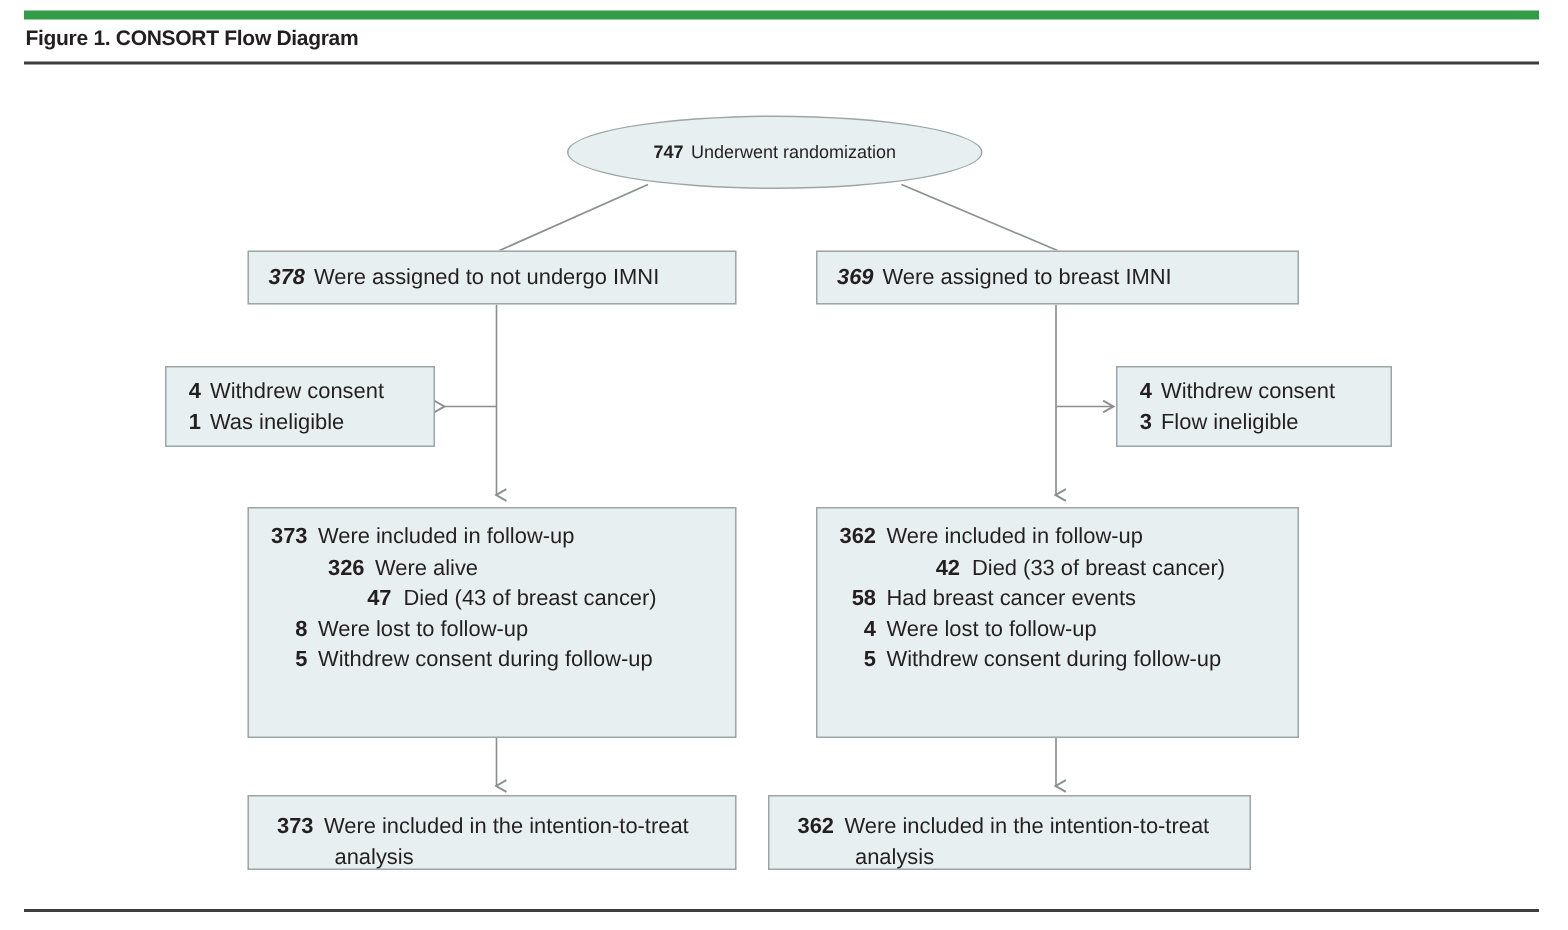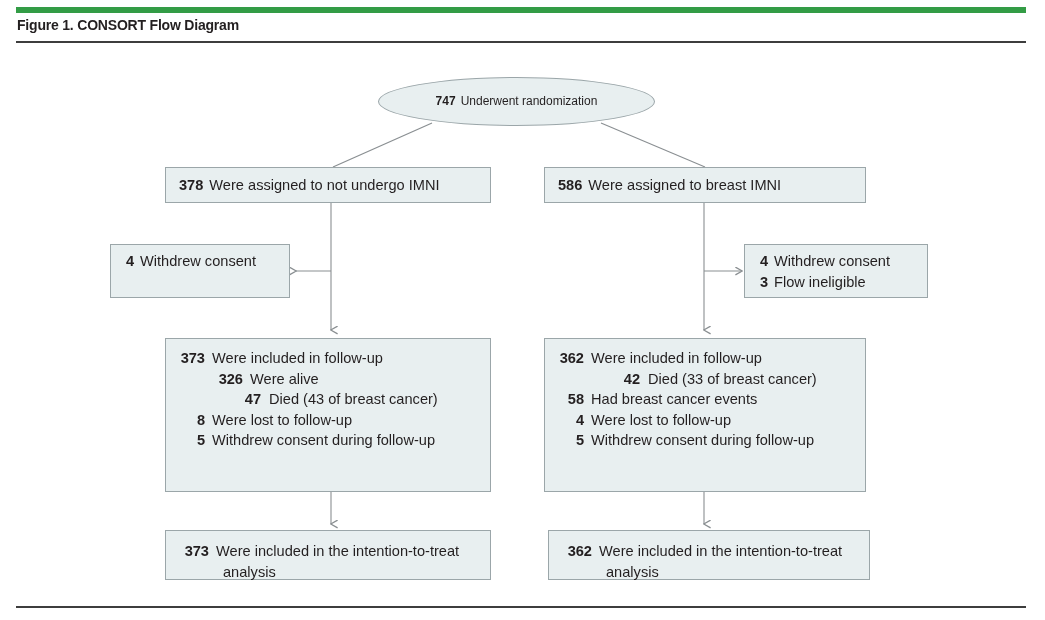--- a/index.html
+++ b/index.html
@@ -96,21 +96,21 @@
   
   #node-randomization .line { font-size: 12px; }
   #node-randomization .num { width: auto; margin-right: 5px; }
 
   
   .assign-box {
     display: flex;
     align-items: center;
   }
   .assign-box .inner { padding-left: 13px; }
-  .assign-box .num { margin-right: 6px; }
+  .assign-box .num { margin-right: 6px; font-style: italic; }
 
   
   .small-box .inner { padding: 6px 10px 6px 12px; }
   .small-box .num { width: 11px; margin-right: 6px; }
 
   
   .followup-box .inner { padding: 9px 10px 8px 8px; }
   .followup-box .lvl0 .num { width: 31px; margin-right: 7px; }
   .followup-box .lvl1 { padding-left: 38px; }
   .followup-box .lvl1 .num { width: 31px; margin-right: 7px; }
@@ -174,27 +174,28 @@
 </div>
 
 <div class="node assign-box" style="left:165px; top:167px; width:326px; height:36px;">
   <div class="inner">
     <span class="line"><span class="num">378</span><span class="txt">Were assigned to not undergo IMNI</span></span>
   </div>
 </div>
 
 <div class="node assign-box" style="left:544px; top:167px; width:322px; height:36px;">
   <div class="inner">
-    <span class="line"><span class="num">586</span><span class="txt">Were assigned to breast IMNI</span></span>
+    <span class="line"><span class="num">369</span><span class="txt">Were assigned to breast IMNI</span></span>
   </div>
 </div>
 
 <div class="node small-box" style="left:110px; top:244px; width:180px; height:54px;">
   <div class="inner">
     <span class="line"><span class="num">4</span><span class="txt">Withdrew consent</span></span>
+    <span class="line"><span class="num">1</span><span class="txt">Was ineligible</span></span>
   </div>
 </div>
 
 <div class="node small-box" style="left:744px; top:244px; width:184px; height:54px;">
   <div class="inner">
     <span class="line"><span class="num">4</span><span class="txt">Withdrew consent</span></span>
     <span class="line"><span class="num">3</span><span class="txt">Flow ineligible</span></span>
   </div>
 </div>
 
@@ -217,19 +218,19 @@
     <span class="line lvl0"><span class="num">5</span><span class="txt">Withdrew consent during follow-up</span></span>
   </div>
 </div>
 
 <div class="node itt-box" style="left:165px; top:530px; width:326px; height:50px;">
   <div class="inner">
     <span class="hang"><span class="num">373</span><span class="txt">Were included in the intention-to-treat analysis</span></span>
   </div>
 </div>
 
-<div class="node itt-box" style="left:548px; top:530px; width:322px; height:50px;">
+<div class="node itt-box" style="left:512px; top:530px; width:322px; height:50px;">
   <div class="inner">
     <span class="hang"><span class="num">362</span><span class="txt">Were included in the intention-to-treat analysis</span></span>
   </div>
 </div>
 
 <div class="rule-dark-bottom"></div>
 
 </body></html>

